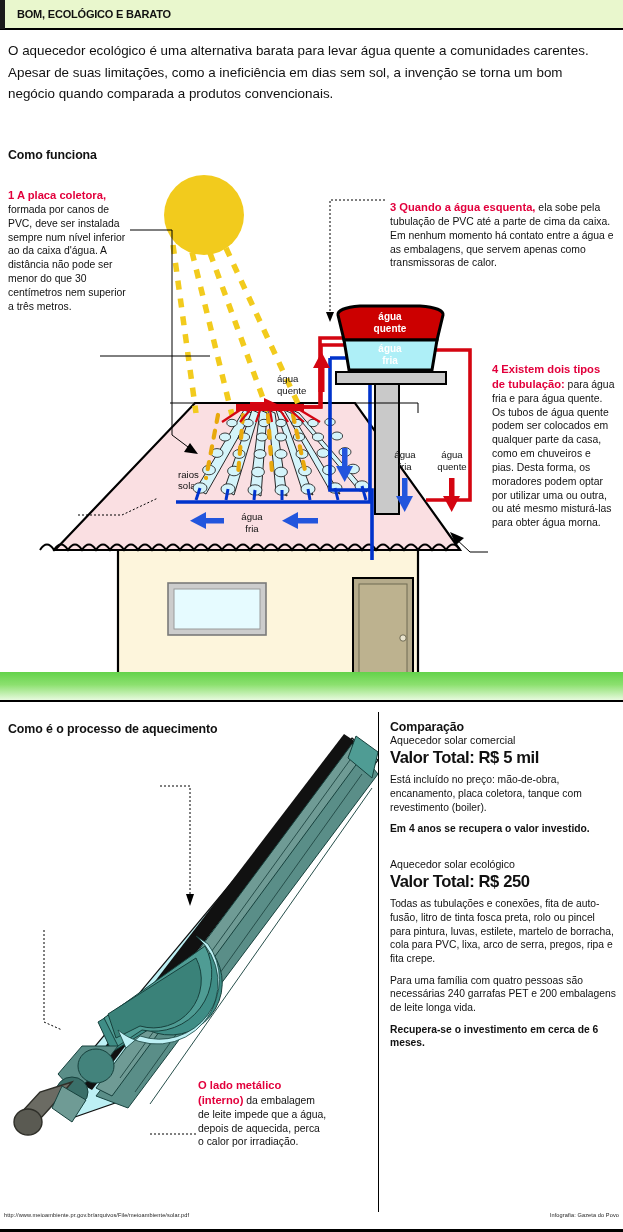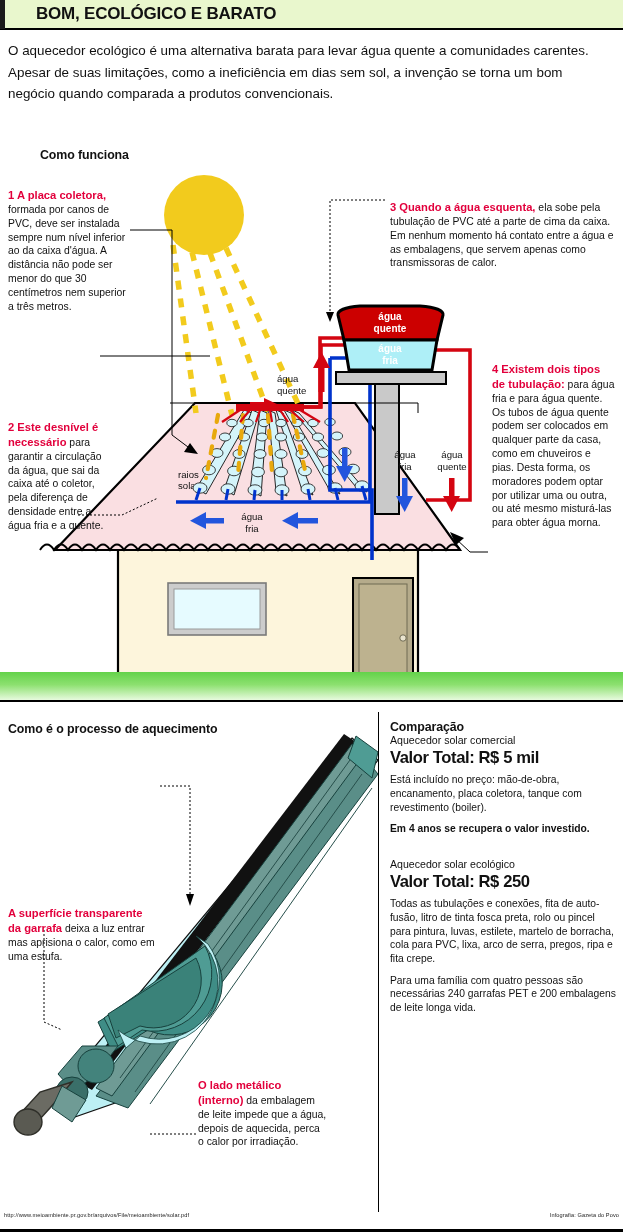--- a/index.html
+++ b/index.html
@@ -15,32 +15,32 @@
 
   
   .header-band {
     position: absolute; left: 0; top: 0; width: 623px; height: 30px;
     background: #e9f7cd;
     border-bottom: 2px solid #000;
     display: flex; align-items: center;
   }
   .header-band .tick { width: 5px; height: 30px; background: #1a1a1a; }
   .header-title {
-    font-size: 17px; font-weight: bold; letter-spacing: -0.2px;
-    padding-left: 20px; color: #111; margin-left: 11px;
+    font-size: 11px; font-weight: bold; letter-spacing: -0.2px;
+    padding-left: 12px; color: #111;
   }
   .intro {
     position: absolute; left: 8px; top: 40px; width: 600px;
     font-size: 13.4px; line-height: 1.62; color: #111;
   }
 
   
   .sec1-title {
     position: absolute; left: 8px; top: 148px;
-    font-size: 12.4px; font-weight: bold; letter-spacing: -0.1px; margin-left: 32px;
+    font-size: 12.4px; font-weight: bold; letter-spacing: -0.1px;
   }
   .note { position: absolute; font-size: 10.4px; line-height: 1.33; color: #111; }
   .note .lead { color: #e2003c; font-weight: bold; font-size: 11.2px; }
 
   .n1 { left: 8px; top: 188px; width: 126px; }
   .n2 { left: 8px; top: 420px; width: 100px; }
   .n3 { left: 390px; top: 200px; width: 225px; }
   .n4 { left: 492px; top: 362px; width: 123px; }
 
   
@@ -305,23 +305,20 @@
     <polygon points="450,372 464,378 456,385" fill="#000"></polygon>
     <g stroke="#000" stroke-width="1" fill="none">
       <polyline points="355,243 418,243 418,253"></polyline>
       <polyline points="170,243 195,243"></polyline>
     </g>
   </svg>
 
   <div class="note n1">
     <span class="lead">1 A placa coletora,</span><span> formada por canos de PVC, deve ser instalada sempre num nível inferior ao da caixa d'água. A distância não pode ser menor do que 30 centímetros nem superior a três metros.</span>
   </div>
-  <div class="note n2">
-    <span class="lead">2 Este desnível é necessário</span><span> para garantir a circulação da água, que sai da caixa até o coletor, pela diferença de densidade entre a água fria e a quente.</span>
-  </div>
   <div class="note n3">
     <span class="lead">3 Quando a água esquenta,</span><span> ela sobe pela tubulação de PVC até  a parte de cima da caixa. Em nenhum momento há contato entre a água e as embalagens, que servem apenas como transmissoras de calor.</span>
   </div>
   <div class="note n4">
     <span class="lead">4 Existem dois tipos de tubulação:</span><span> para água fria e para água quente. Os tubos de água quente podem ser colocados em qualquer parte da casa, como em chuveiros e pias. Desta forma, os moradores podem optar por utilizar uma ou outra, ou até mesmo misturá-las para obter água morna.</span>
   </div>
 
   <div class="grass"></div>
   <div class="sec-divider"></div>
 
@@ -367,38 +364,36 @@
     </g>
     <polygon points="190,176 186,164 194,164" fill="#000"></polygon>
     <g stroke="#000" stroke-width="1" fill="none" stroke-dasharray="2 2">
       <polyline points="44,200 44,292 62,300"></polyline>
     </g>
     <g stroke="#000" stroke-width="1" fill="none" stroke-dasharray="2 2">
       <polyline points="150,404 196,404"></polyline>
     </g>
   </svg>
 
-  <div class="note b2">
-    <span class="lead">A superfície transparente da garrafa</span><span> deixa a luz entrar mas aprisiona o calor, como em uma estufa.</span>
-  </div>
   <div class="note b3">
     <span class="lead">O lado metálico (interno)</span><span> da embalagem de leite impede que a água, depois de aquecida, perca o calor por irradiação.</span>
   </div>
 
   <div class="cmp">
     <h3>Comparação</h3>
     <div class="sub">Aquecedor solar comercial</div>
     <div class="big">Valor Total: R$ 5 mil</div>
     <p>Está incluído no preço: mão-de-obra, encanamento, placa coletora, tanque com revestimento (boiler).</p>
     <p class="bold">Em 4 anos se recupera o valor investido.</p>
     <div class="gap"></div>
     <div class="sub">Aquecedor solar ecológico</div>
     <div class="big">Valor Total: R$ 250</div>
     <p>Todas as tubulações e conexões, fita de auto-fusão, litro de tinta fosca preta, rolo ou pincel para pintura, luvas, estilete, martelo de borracha, cola para PVC, lixa, arco de serra, pregos, ripa e fita crepe.</p>
     <p>Para uma família com quatro pessoas são necessárias 240 garrafas PET e 200 embalagens de leite longa vida.</p>
+    <p class="bold">Recupera-se o investimento em cerca de 6 meses.</p>
   </div>
 
   <div class="footer">
     <span>http://www.meioambiente.pr.gov.br/arquivos/File/meioambiente/solar.pdf</span>
     <span>Infografia: Gazeta do Povo</span>
   </div>
 
 </div>
 
 </body></html>

